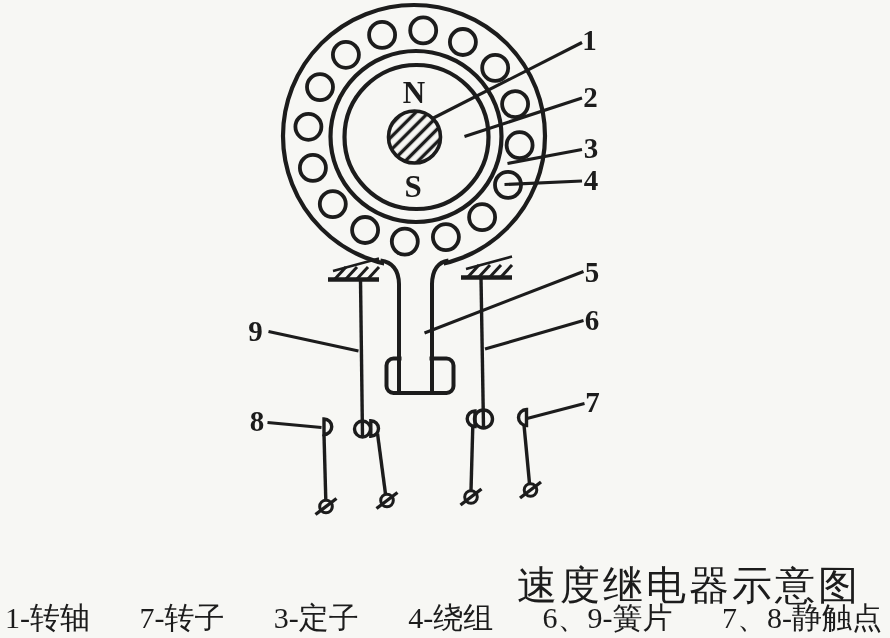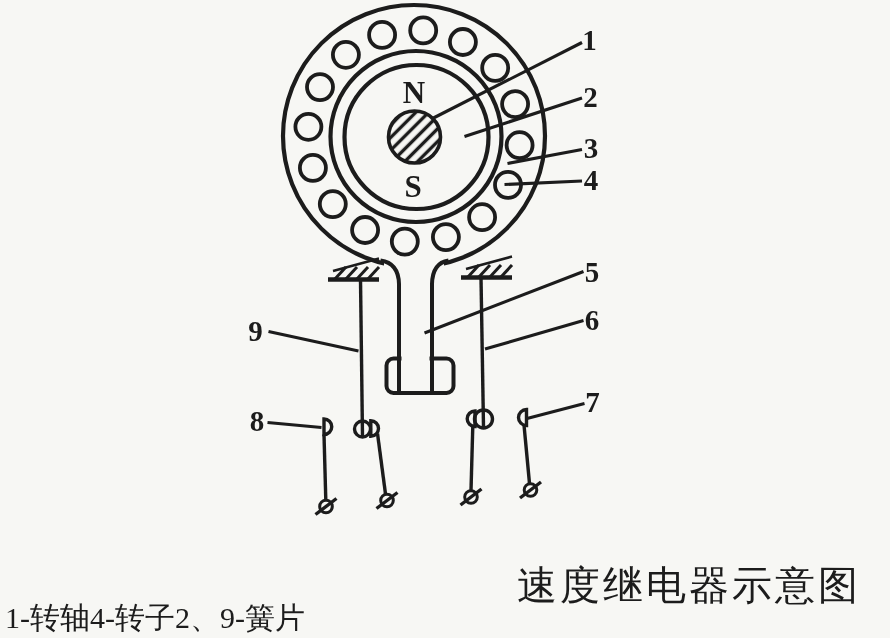--- a/index.html
+++ b/index.html
@@ -11,21 +11,21 @@
   svg{display:block;}
   svg text{font-family:"Liberation Serif", serif;fill:#1c1c1c;}
   .pole-label{font-size:31px;font-weight:bold;}
   .callout-num{font-size:29px;font-weight:bold;}
   .figure-caption{
     position:absolute;left:517px;top:558px;
     font-size:40px;letter-spacing:3px;white-space:nowrap;
   }
   .figure-legend{
     position:absolute;left:0;top:598px;width:890px;box-sizing:border-box;
-    padding:0 8px 0 5px;display:flex;
+    padding:0 8px 0 5px;display:flex;justify-content:space-between;
     font-size:30px;white-space:nowrap;
   }
 </style>
 </head>
 <body>
 
 <svg width="890" height="598" viewBox="0 0 890 598">
   <defs>
     <pattern id="hatch" patternUnits="userSpaceOnUse" width="9" height="9" patternTransform="rotate(-45)">
       <path d="M0,4.5 H9" stroke="#1c1c1c" stroke-width="3.4" fill="none"></path>
@@ -140,15 +140,18 @@
   <text class="callout-num" x="592" y="320" text-anchor="middle" dominant-baseline="central">6</text>
   <text class="callout-num" x="592.5" y="401.5" text-anchor="middle" dominant-baseline="central">7</text>
   <text class="callout-num" x="257" y="421" text-anchor="middle" dominant-baseline="central">8</text>
   <text class="callout-num" x="255.5" y="331" text-anchor="middle" dominant-baseline="central">9</text>
 </svg>
 
 <div class="figure-caption">速度继电器示意图</div>
 
 <div class="figure-legend">
   <span>1-转轴</span>
-  <span>4-转子</span>
-  <span>2、9-簧片</span>
+  <span>7-转子</span>
+  <span>3-定子</span>
+  <span>4-绕组</span>
+  <span>6、9-簧片</span>
+  <span>7、8-静触点</span>
 </div>
 
 </body></html>

